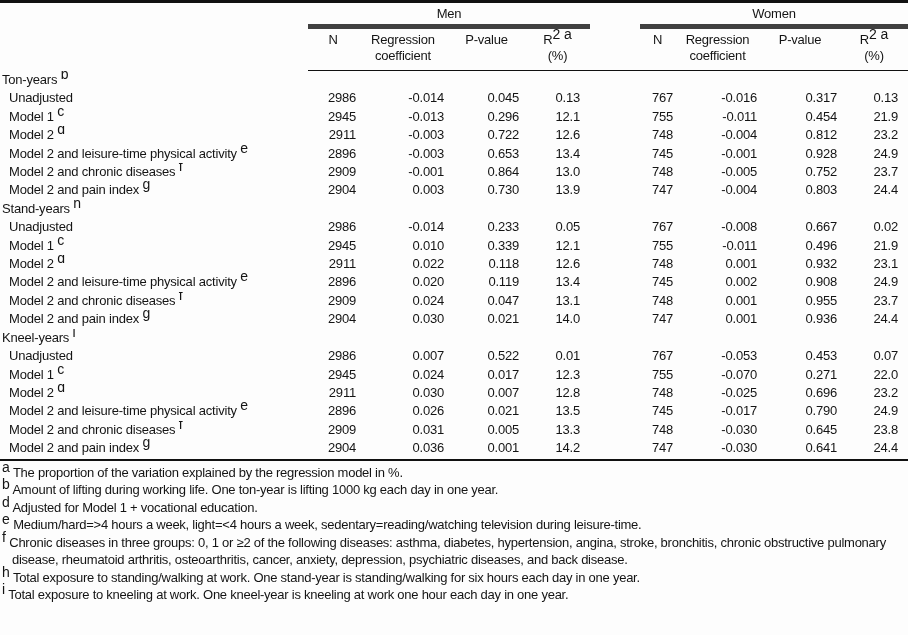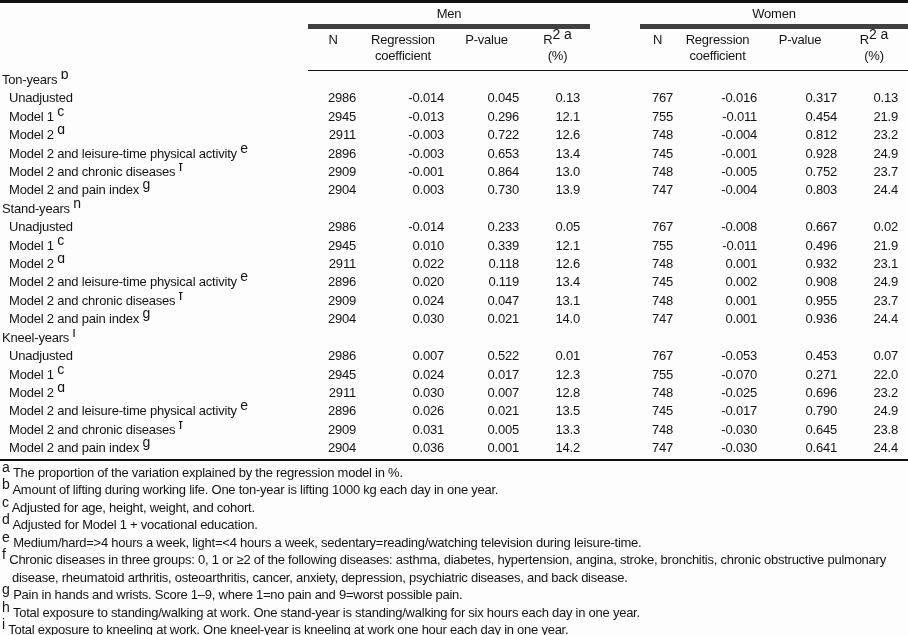--- a/index.html
+++ b/index.html
@@ -297,21 +297,19 @@
           <td class="num w0">747</td>
           <td class="num w1">-0.030</td>
           <td class="num w2">0.641</td>
           <td class="num w3">24.4</td>
         </tr>
       </tbody>
   </table>
   <div class="footnotes">
       <div class="footnote"><sup>a</sup> The proportion of the variation explained by the regression model in %.</div>
       <div class="footnote"><sup>b</sup> Amount of lifting during working life. One ton-year is lifting 1000 kg each day in one year.</div>
-      <div class="footnote"><sup>c</sup> Adjusted for age, height, weight, and cohort.</div>
       <div class="footnote"><sup>d</sup> Adjusted for Model 1 + vocational education.</div>
       <div class="footnote"><sup>e</sup> Medium/hard=&gt;4 hours a week, light=&lt;4 hours a week, sedentary=reading/watching television during leisure-time.</div>
       <div class="footnote"><sup>f</sup> Chronic diseases in three groups: 0, 1 or ≥2 of the following diseases: asthma, diabetes, hypertension, angina, stroke, bronchitis, chronic obstructive pulmonary disease, rheumatoid arthritis, osteoarthritis, cancer, anxiety, depression, psychiatric diseases, and back disease.</div>
-      <div class="footnote"><sup>g</sup> Pain in hands and wrists. Score 1–9, where 1=no pain and 9=worst possible pain.</div>
       <div class="footnote"><sup>h</sup> Total exposure to standing/walking at work. One stand-year is standing/walking for six hours each day in one year.</div>
       <div class="footnote"><sup>i</sup> Total exposure to kneeling at work. One kneel-year is kneeling at work one hour each day in one year.</div>
     </div>
 </div>
 
 </body></html>

